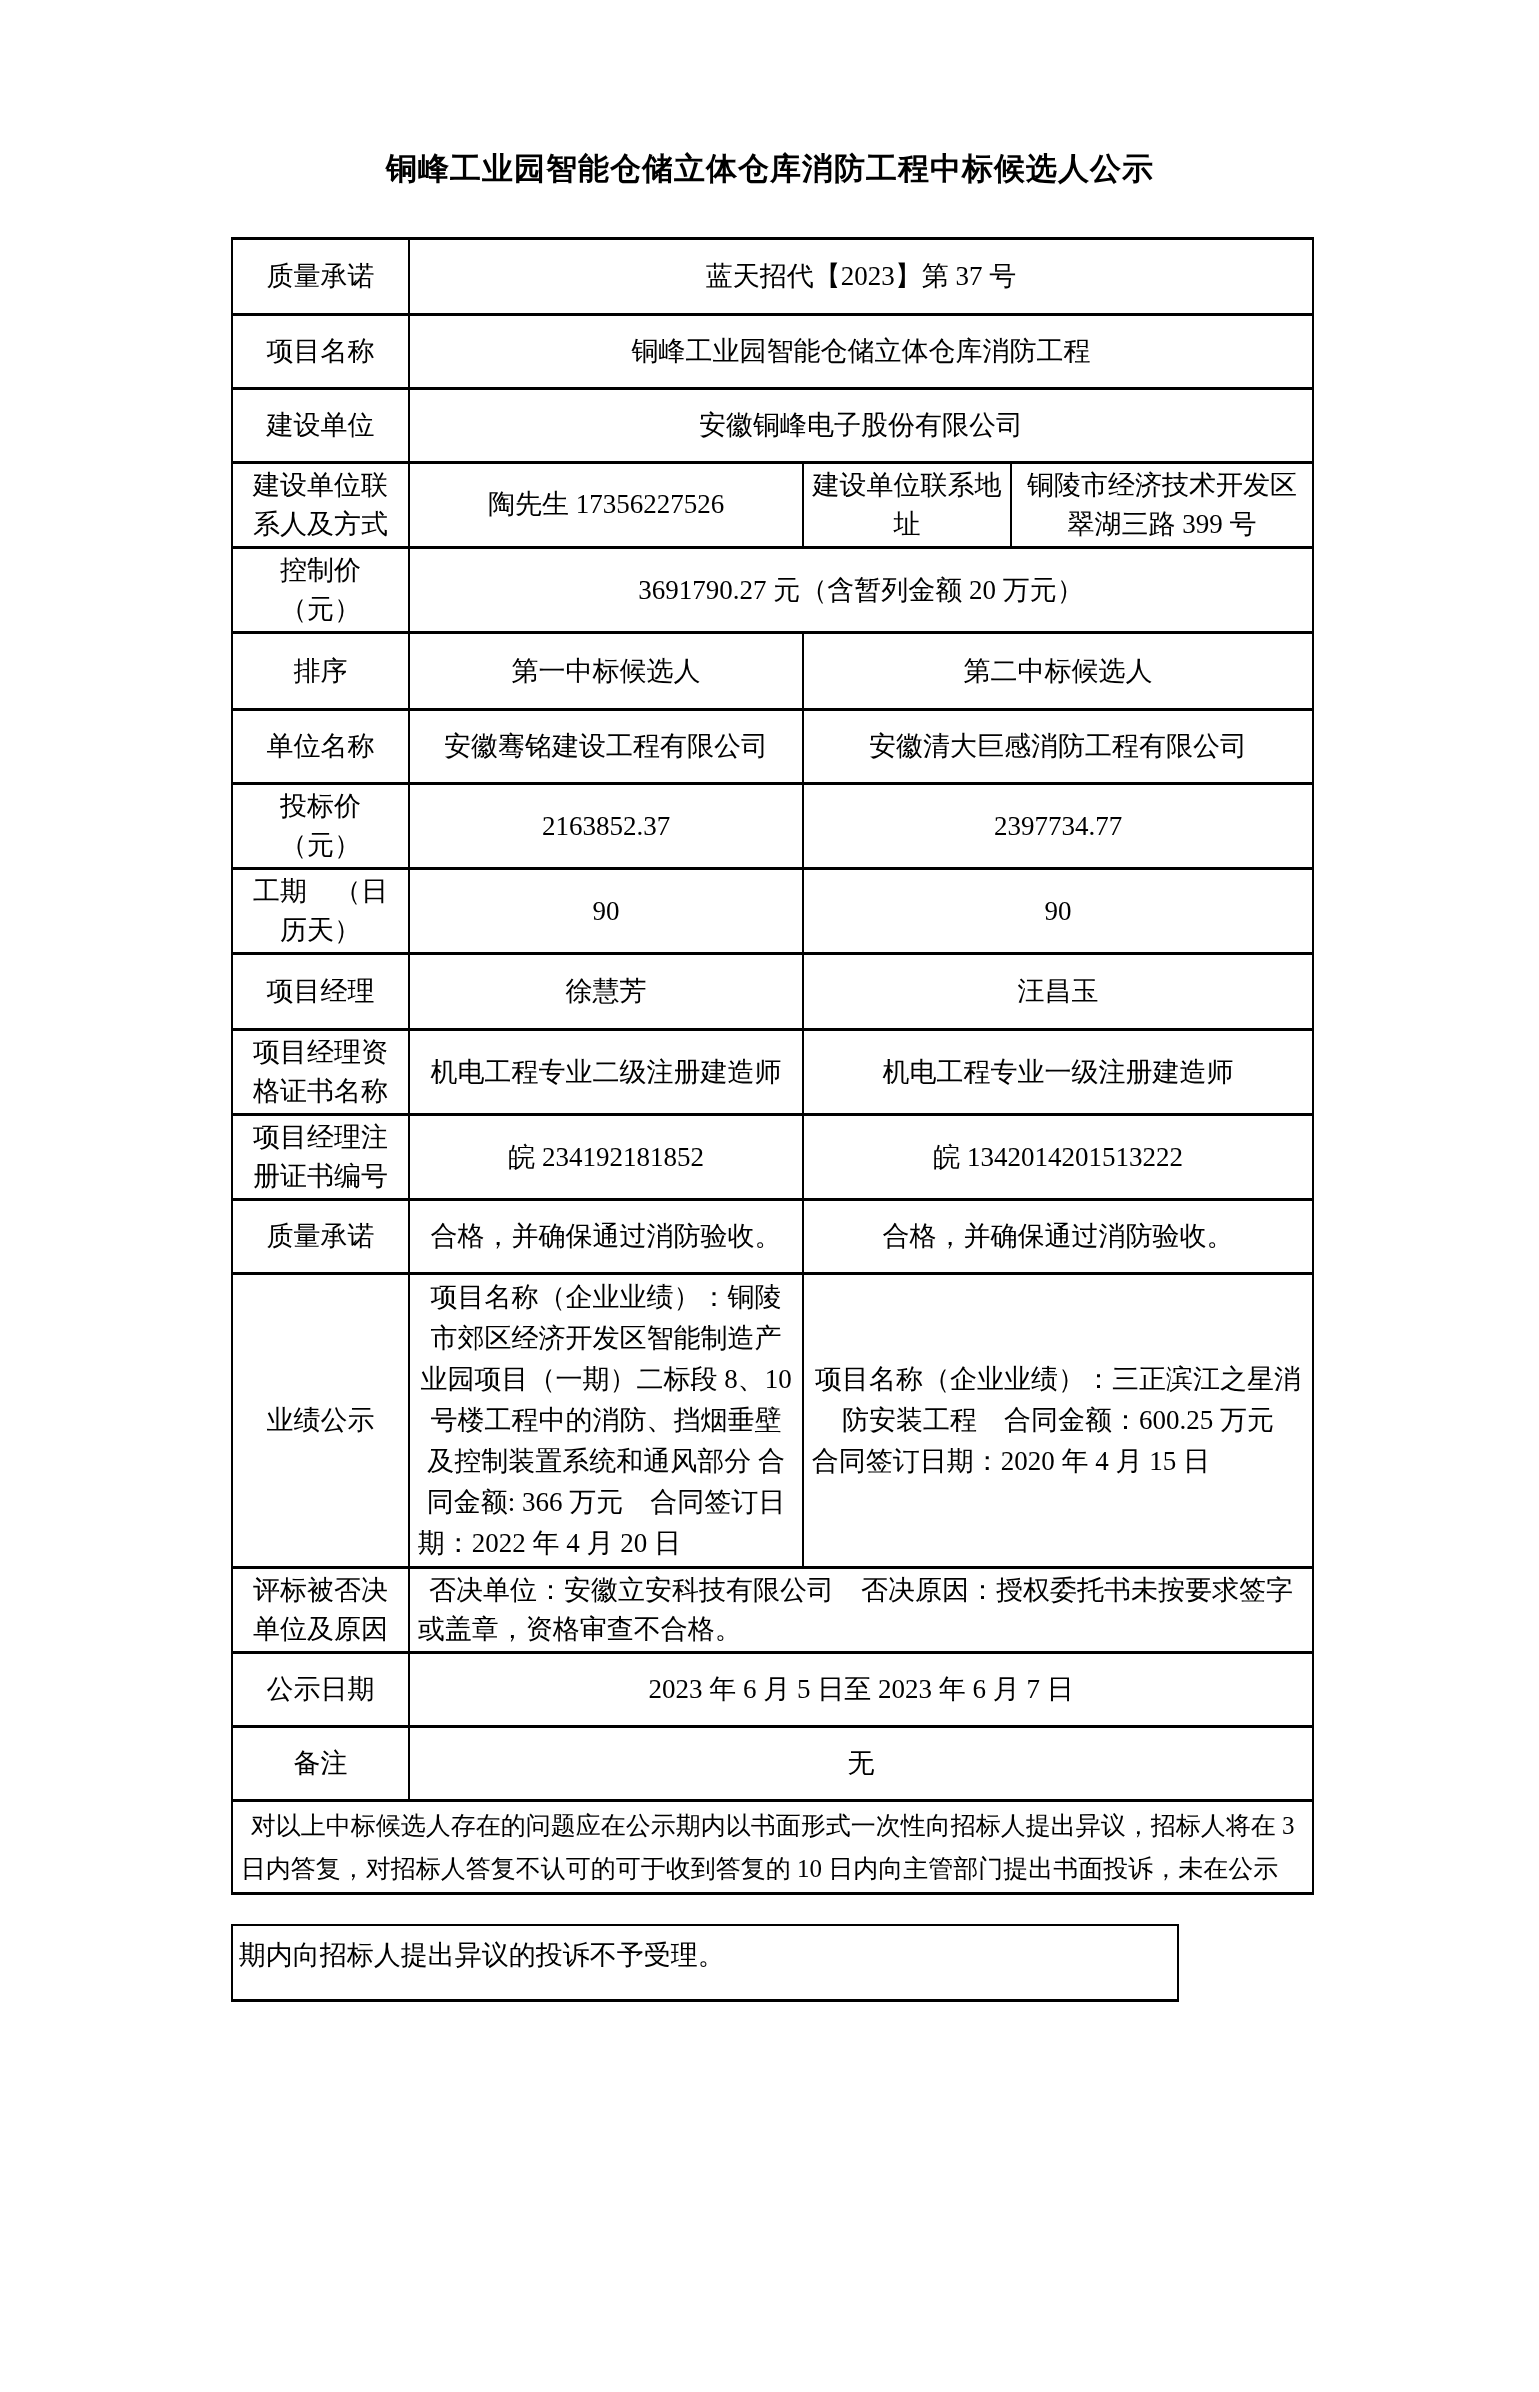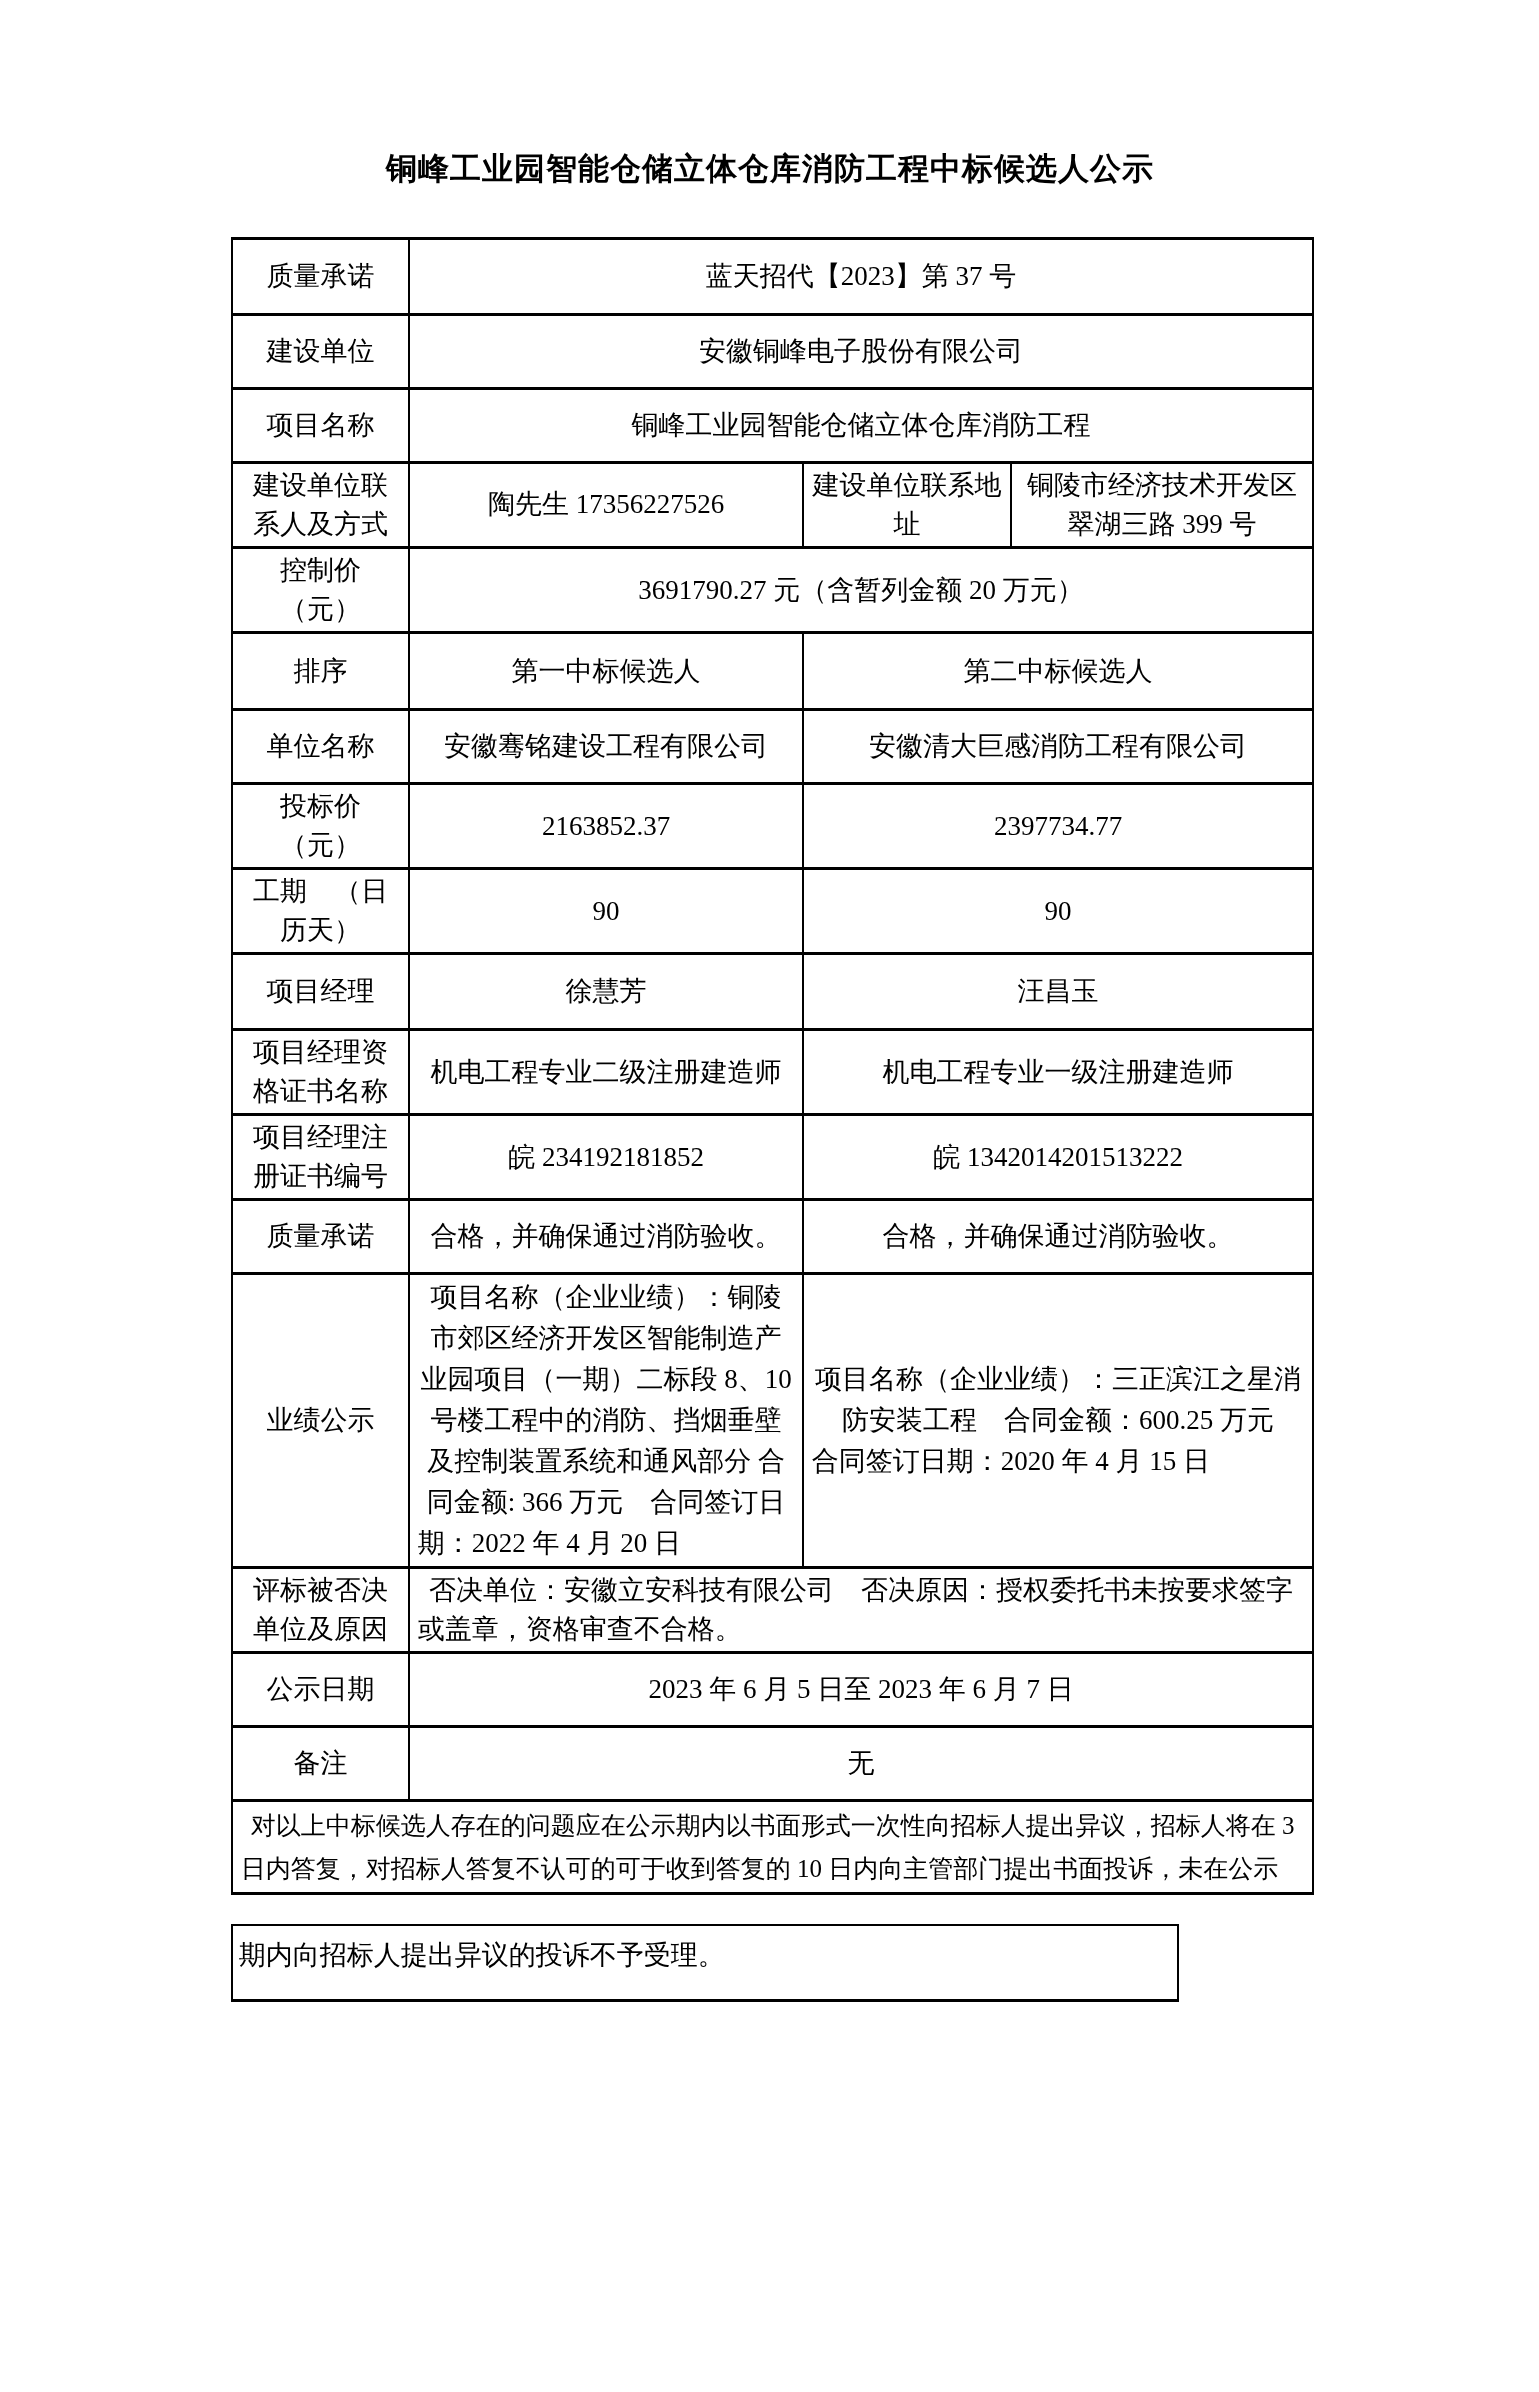--- a/index.html
+++ b/index.html
@@ -115,27 +115,27 @@
       <col style="width:302px">
     </colgroup>
 
     <tbody>
         <tr class="rh-a">
       <td class="lbl">质量承诺</td>
       <td colspan="3">蓝天招代【2023】第 37 号</td>
     </tr>
 
     <tr class="rh-b">
+      <td class="lbl">项目名称</td>
+      <td colspan="3">铜峰工业园智能仓储立体仓库消防工程</td>
+    </tr>
+
+    <tr class="rh-b">
       <td class="lbl">建设单位</td>
       <td colspan="3">安徽铜峰电子股份有限公司</td>
-    </tr>
-
-    <tr class="rh-b">
-      <td class="lbl">项目名称</td>
-      <td colspan="3">铜峰工业园智能仓储立体仓库消防工程</td>
     </tr>
 
     <tr class="rh-c">
       <td class="lbl">建设单位联系人及方式</td>
       <td>陶先生 17356227526</td>
       <td class="addr-lbl">建设单位联系地址</td>
       <td>铜陵市经济技术开发区翠湖三路 399 号</td>
     </tr>
 
     <tr class="rh-b">

